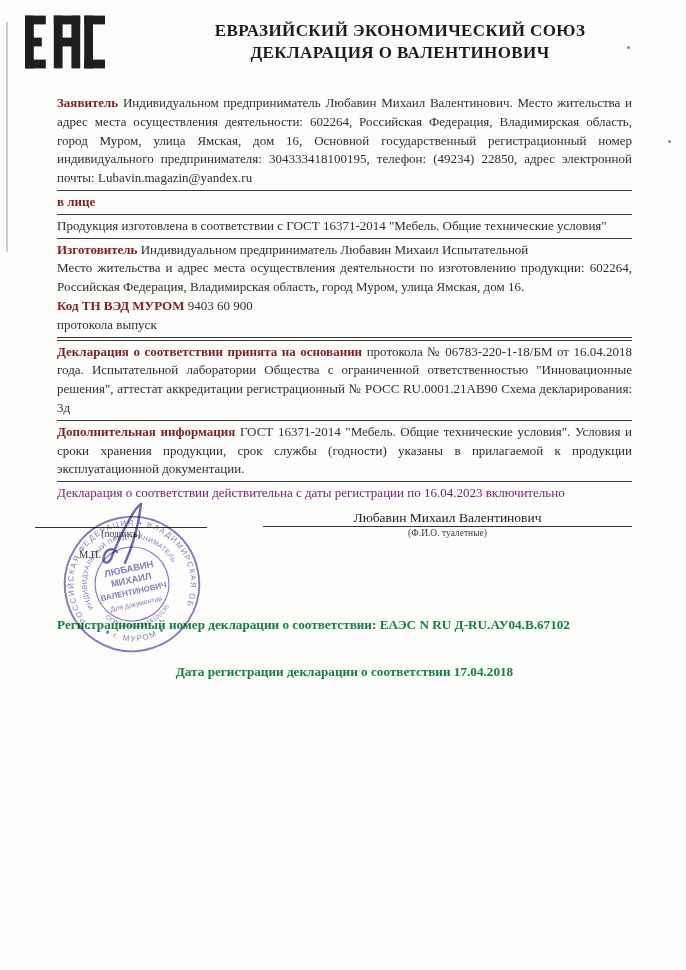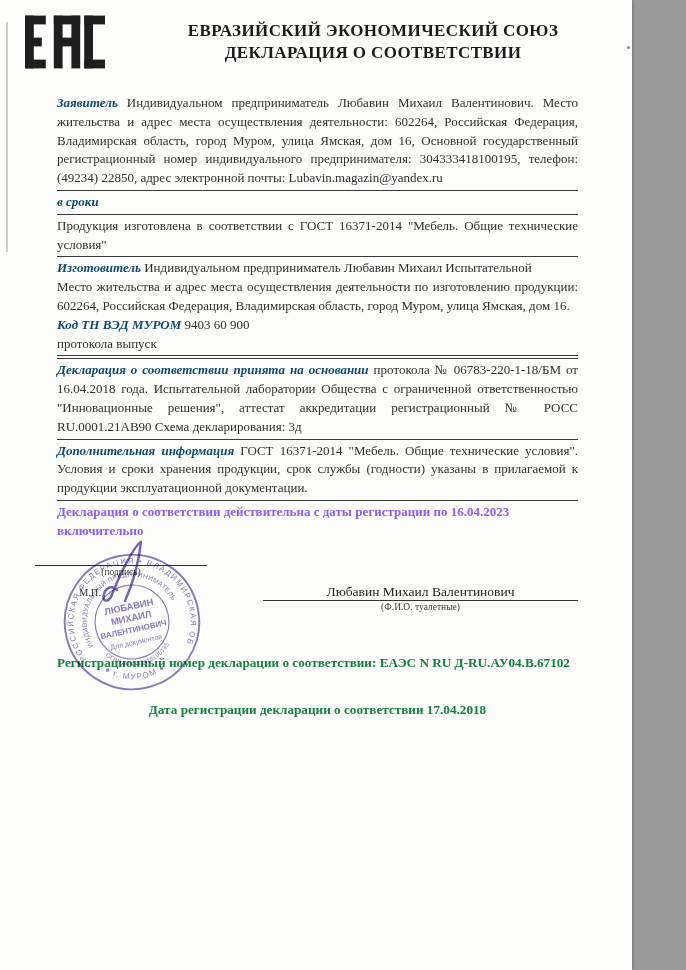--- a/index.html
+++ b/index.html
@@ -1,41 +1,41 @@
 <!DOCTYPE html>
 <html><head>
 <meta charset="utf-8">
 <style>
   html,body{margin:0;padding:0;background:#9a9a9a;}
   .page{
-    position:relative;width:632px;height:970px;background:#fdfdfc;
+    position:relative;width:686px;height:970px;background:#fdfdfc;
     font-family:"Liberation Serif", serif;color:#2f2f2f;overflow:hidden;
     box-shadow:0 0 4px rgba(0,0,0,.4);
   }
   .scan-edge{position:absolute;left:6px;top:22px;width:2px;height:230px;background:#cfcfca;}
   .speck{position:absolute;width:3px;height:3px;background:#8a8a86;border-radius:50%;}
 
   
   .eac{position:absolute;left:25px;top:14px;width:80px;height:56px;}
   .titles{position:absolute;left:150px;right:36px;top:20px;text-align:center;
     font-weight:bold;font-size:17px;line-height:22px;color:#1b1b1b;letter-spacing:.4px;}
 
   
   .content{position:absolute;left:57px;right:54px;top:94px;}
   .para{margin:0;font-size:13px;line-height:18.8px;}
   .just{text-align:justify;}
-  .para b{color:#0c4a6e;font-style:italic;}
-  .bold{font-weight:bold;color:#8b5cf6;}
+  .para b{color:#7f1d1d;}
+  .bold{font-weight:normal;color:#701a75;}
   .rule{border-top:1.5px solid #3a3a3a;margin:2px 0;}
 
   
   .sig-area{position:relative;height:80px;margin-top:6px;}
   .sig-row{display:flex;}
   .sig-left{width:172px;margin-left:-22px;padding-top:18px;text-align:center;}
-  .sig-right{flex:1;margin-left:56px;text-align:center;padding-top:0;margin-top:36px;}
+  .sig-right{flex:1;margin-left:56px;text-align:center;padding-top:0;}
   .sig-line{border-top:1.3px solid #333;}
   .sig-caption{font-size:9.5px;color:#3c3c3c;margin-top:1px;}
   .fio-value{font-size:13.5px;line-height:17px;color:#222;}
   .mp{margin-top:10px;margin-left:-62px;font-size:10.5px;color:#333;text-align:center;}
   .stamp-svg{position:absolute;left:4px;top:2px;width:142px;height:146px;
     mix-blend-mode:multiply;opacity:.88;z-index:2;}
   .sign-svg{position:absolute;left:30px;top:-12px;width:110px;height:94px;
     mix-blend-mode:multiply;opacity:.95;z-index:3;}
   .stamp-svg text{font-family:"Liberation Sans", sans-serif;}
 
@@ -61,29 +61,29 @@
         <rect x="58" y="0" width="11" height="66"></rect>
       <rect x="36" y="0" width="33" height="11"></rect>
         <rect x="45" y="27.5" width="15" height="11"></rect>
       <rect x="74" y="0" width="11" height="66"></rect>
         <rect x="74" y="0" width="26" height="11"></rect>
       <rect x="74" y="55" width="26" height="11"></rect>
     </g>
   </svg>
   <div class="titles">
     <div>ЕВРАЗИЙСКИЙ ЭКОНОМИЧЕСКИЙ СОЮЗ</div>
-    <div>ДЕКЛАРАЦИЯ О СООТВЕТСТВИИ</div>
+    <div>ДЕКЛАРАЦИЯ О ВАЛЕНТИНОВИЧ</div>
   </div>
 
   <div class="content">
 
     <p class="para just"><b>Заявитель</b> <span>Индивидуальном предприниматель Любавин Михаил Валентинович. Место жительства и адрес места осуществления деятельности: 602264, Российская Федерация, Владимирская область, город Муром, улица Ямская, дом 16, Основной государственный регистрационный номер индивидуального предпринимателя: 304333418100195, телефон: (49234) 22850, адрес электронной почты: Lubavin.magazin@yandex.ru</span></p>
     <div class="rule"></div>
 
-    <p class="para"><b>в сроки</b></p>
+    <p class="para"><b>в лице</b></p>
     <div class="rule"></div>
 
     <p class="para just"><span>Продукция изготовлена в соответствии с ГОСТ 16371-2014 "Мебель. Общие технические условия"</span></p>
     <div class="rule"></div>
 
     <p class="para"><b>Изготовитель</b> <span>Индивидуальном предприниматель Любавин Михаил Испытательной</span></p>
     <p class="para just"><span>Место жительства и адрес места осуществления деятельности по изготовлению продукции: 602264, Российская Федерация, Владимирская область, город Муром, улица Ямская, дом 16.</span></p>
     <p class="para"><b>Код ТН ВЭД МУРОМ</b> <span>9403 60 900</span></p>
     <p class="para"><span>протокола выпуск</span></p>
     <div class="rule"></div>

